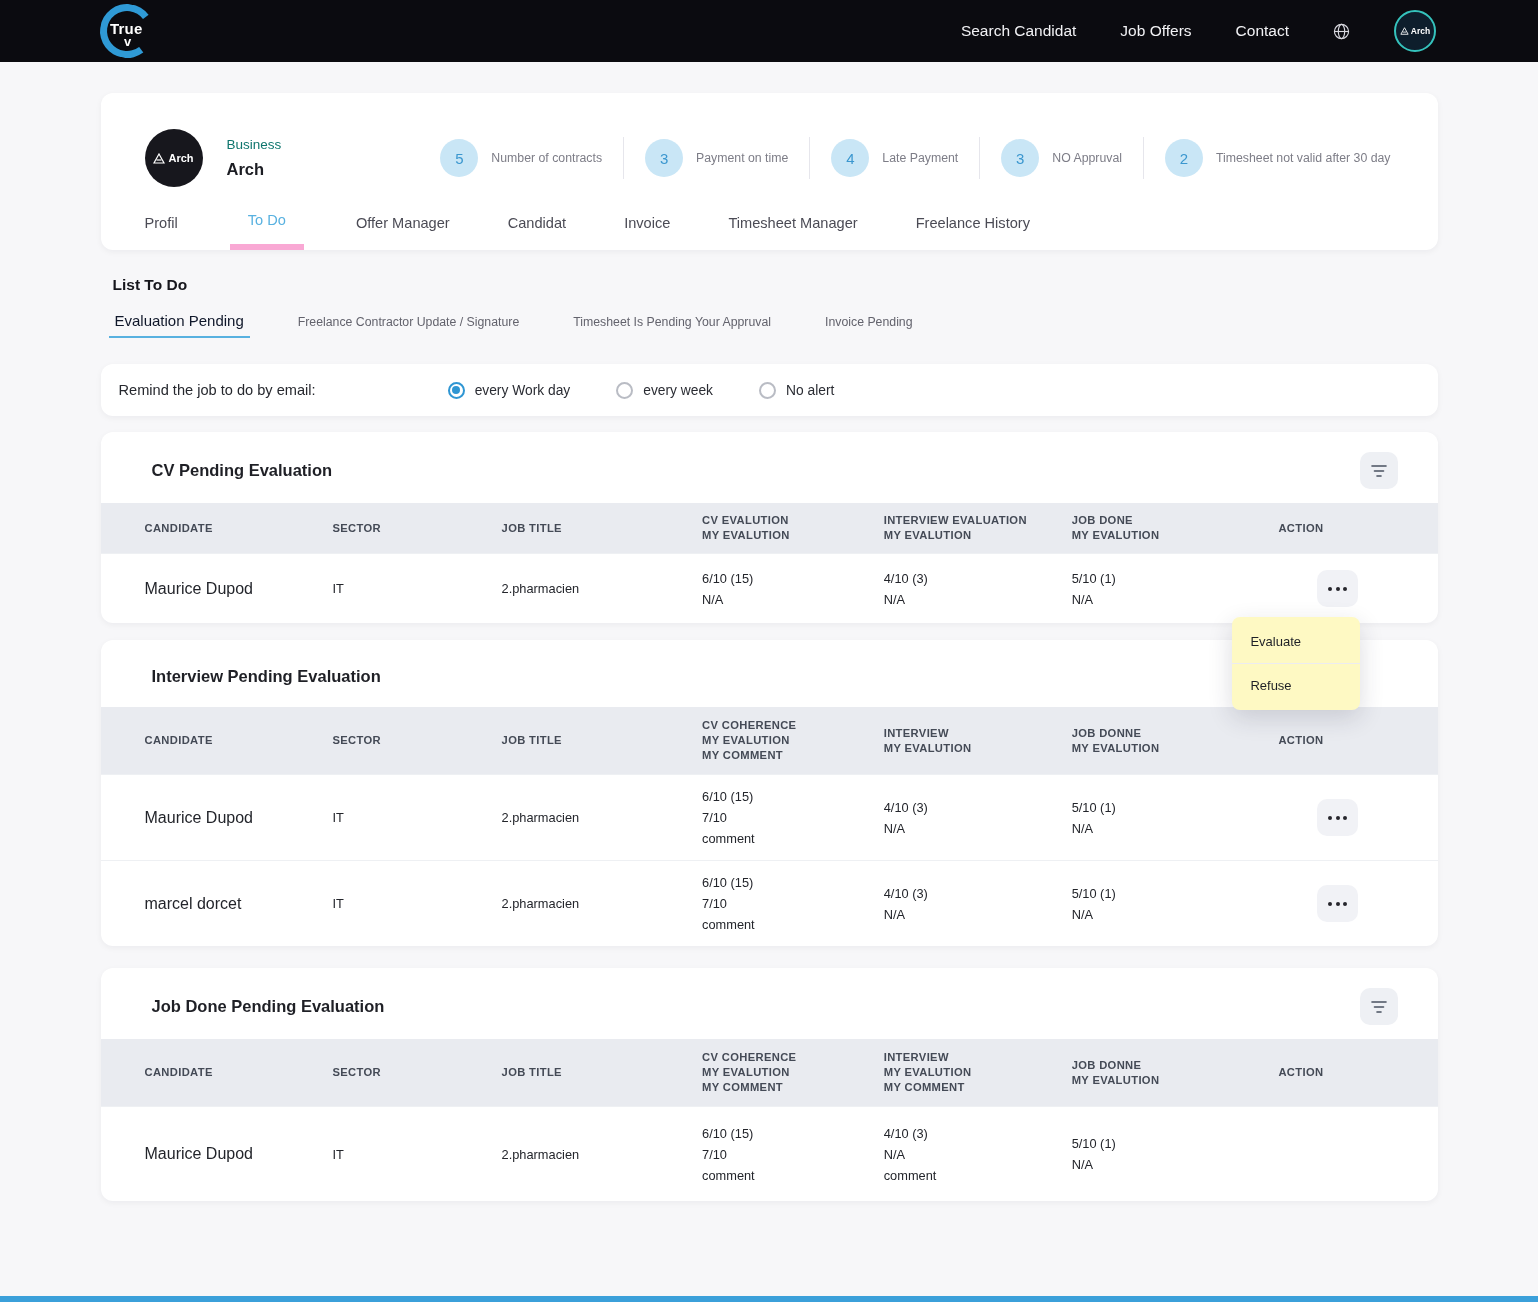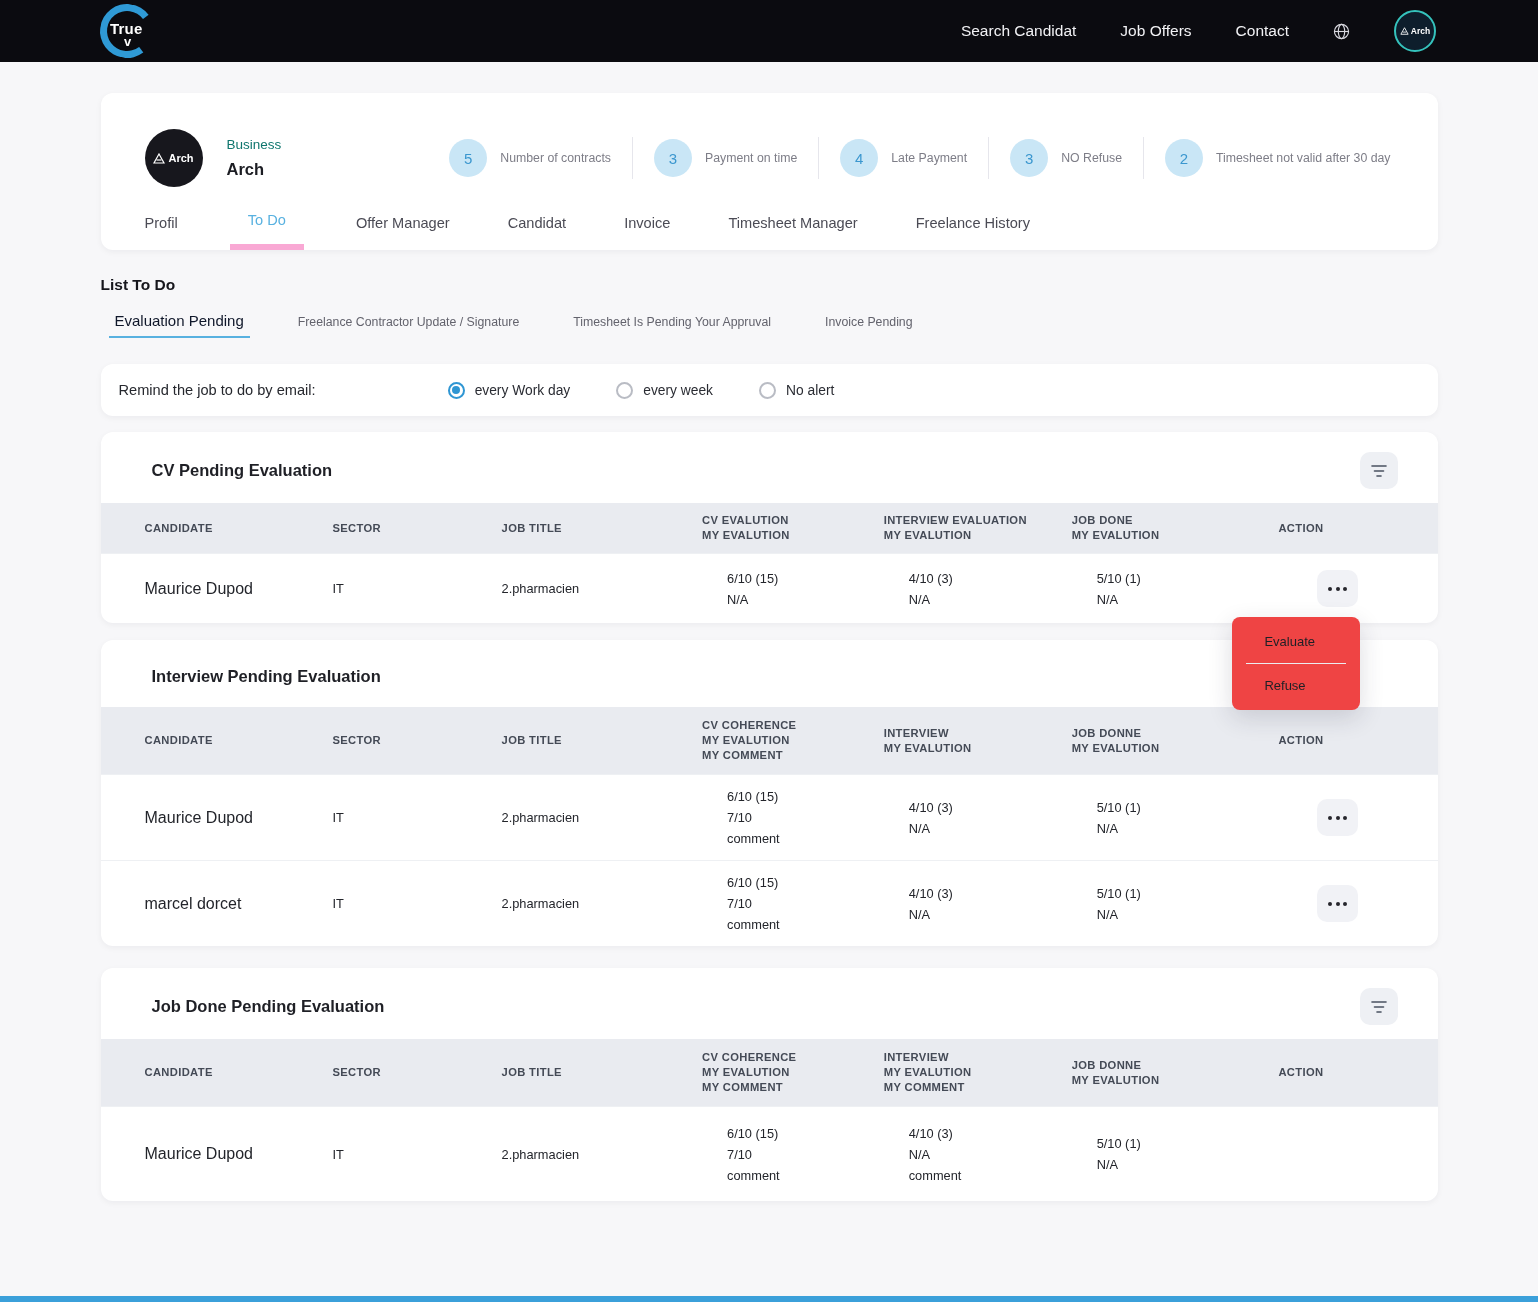--- a/index.html
+++ b/index.html
@@ -70,21 +70,21 @@
   .biz-tabs{ display:flex; gap:46px; padding:10px 38px 0; }
   .biz-tab{
     font-size:14.6px; color:#4b4b55; padding-bottom:16px; cursor:pointer; background:none; border:none;
     font-family:inherit;
   }
   .biz-tab.active{
     color:#58b1e0; border-bottom:6px solid #f9a8d4; padding-left:18px; padding-right:18px;
   }
 
   
-  .page-title{ font-size:15.5px; font-weight:700; color:#16161c; margin:0 0 18px 0; }
+  .page-title{ font-size:15.5px; font-weight:700; color:#16161c; margin:0 0 18px 12px; }
   .subtabs{ display:flex; gap:42px; align-items:baseline; margin:0 0 26px 8px; }
   .subtab{ font-size:12.3px; color:#63636d; cursor:pointer; background:none; border:none; font-family:inherit; }
   .subtab.active{ color:#0f172a; font-size:15px; padding:0 6px 7px; border-bottom:2px solid #58b1e0; }
 
   .reminder-card{ height:52px; display:flex; align-items:center; padding:0 18px; margin-bottom:16px; }
   .reminder-label{ font-size:14.6px; color:#26282e; }
   .radio-group{ display:flex; align-items:center; gap:46px; margin-left:132px; }
   .radio-opt{ display:flex; align-items:center; gap:10px; cursor:pointer; background:none; border:none; font-family:inherit; padding:0;}
   .radio{ width:17px; height:17px; border-radius:50%; border:2px solid #b9bcc4; position:relative; flex:0 0 auto; }
   .radio.checked{ border-color:#2f96d3; }
@@ -110,32 +110,32 @@
   .thead{ background:#e9ebf0; }
   .thead.h2{ min-height:50px; }
   .thead.h3{ min-height:67px; }
   .th{ font-size:11.2px; font-weight:700; color:#444a56; letter-spacing:.35px; line-height:15px; }
   .th span{ display:block; }
   .trow{ border-top:1px solid #eef0f3; }
   .trow.h70{ min-height:70px; }
   .trow.h86{ min-height:86px; }
   .trow.h95{ min-height:95px; }
   .td{ font-size:12.8px; color:#23252b; }
-  .td span{ display:block; line-height:21px;margin-left:25px; }
+  .td span{ display:block; line-height:21px; }
   .td.name{ font-size:16px; }
   .action-cell{ display:flex; justify-content:center; }
   .dots-wrap{ position:relative; }
   .dots-btn{
     width:41px; height:37px; border:none; border-radius:10px; background:#f1f2f6;
     display:flex; align-items:center; justify-content:center; gap:3.5px; cursor:pointer;
   }
   .dots-btn i{ width:4px; height:4px; border-radius:50%; background:#26262c; display:block; }
   .menu{
-    position:absolute; top:47px; right:-2px; width:128px; background:#ef4444;
-    border-radius:8px; box-shadow:0 8px 24px rgba(40,40,60,.16); z-index:30; padding:3px 14px;
+    position:absolute; top:47px; right:-2px; width:128px; background:#fef9c3;
+    border-radius:8px; box-shadow:0 8px 24px rgba(40,40,60,.16); z-index:30; padding:3px 0;
   }
   .menu-item{
     display:block; width:100%; text-align:left; background:none; border:none; font-family:inherit;
     padding:14px 18px; font-size:13px; color:#1e2026; cursor:pointer;
   }
   .menu-item + .menu-item{ border-top:1px solid #ececf1; }
 
   .footer-bar{
     position:absolute; left:0; bottom:0; width:100%; height:6px; background:#3ba0da;
   }
@@ -196,21 +196,21 @@
           <span class="stat-label">Payment on time</span>
         </div>
         <span class="vdiv"></span>
         <div class="stat">
           <span class="stat-circle">4</span>
           <span class="stat-label">Late Payment</span>
         </div>
         <span class="vdiv"></span>
         <div class="stat">
           <span class="stat-circle">3</span>
-          <span class="stat-label">NO Refuse</span>
+          <span class="stat-label">NO Appruval</span>
         </div>
         <span class="vdiv"></span>
         <div class="stat">
           <span class="stat-circle">2</span>
           <span class="stat-label">Timesheet not valid after 30 day</span>
         </div>
       </div>
     </div>
     <div class="biz-tabs">
       <button class="biz-tab">Profil</button>

